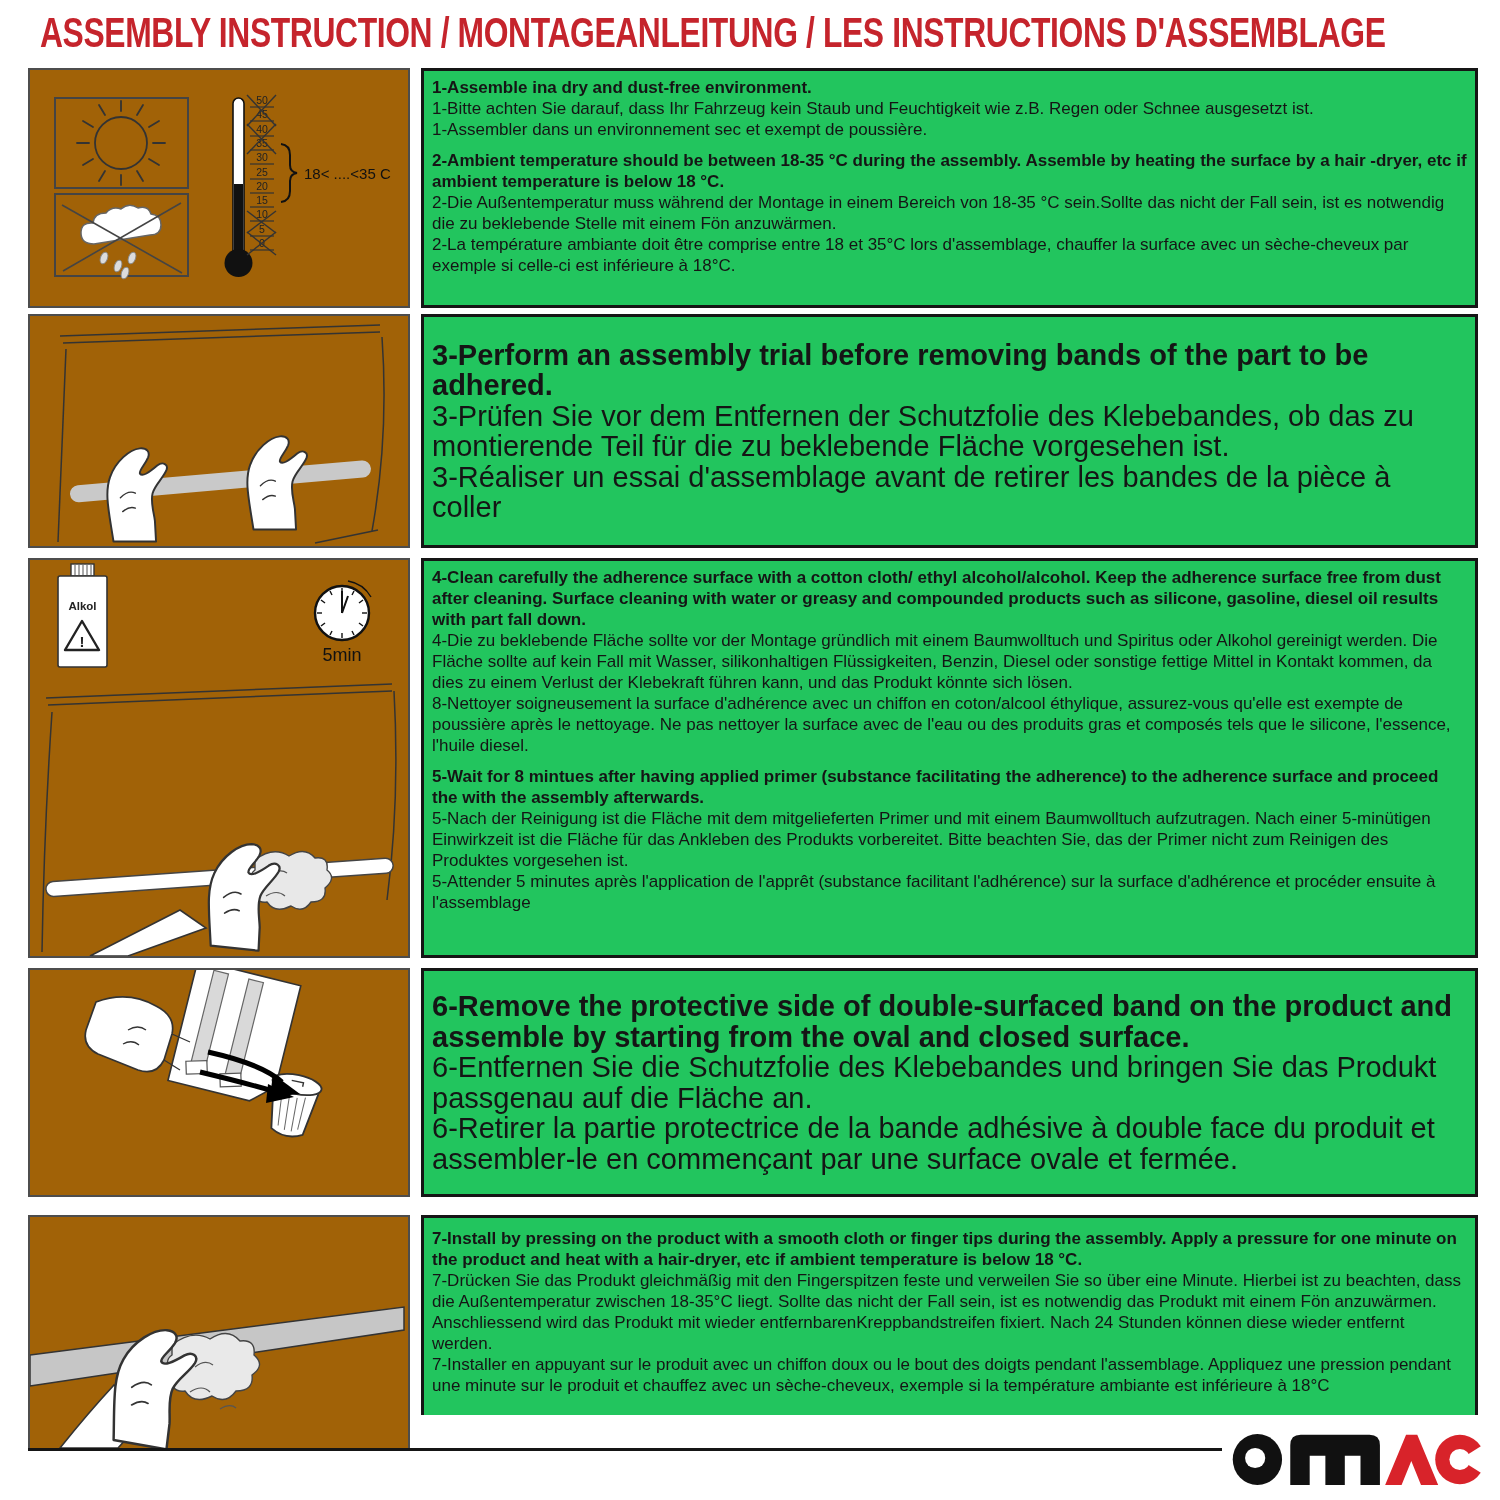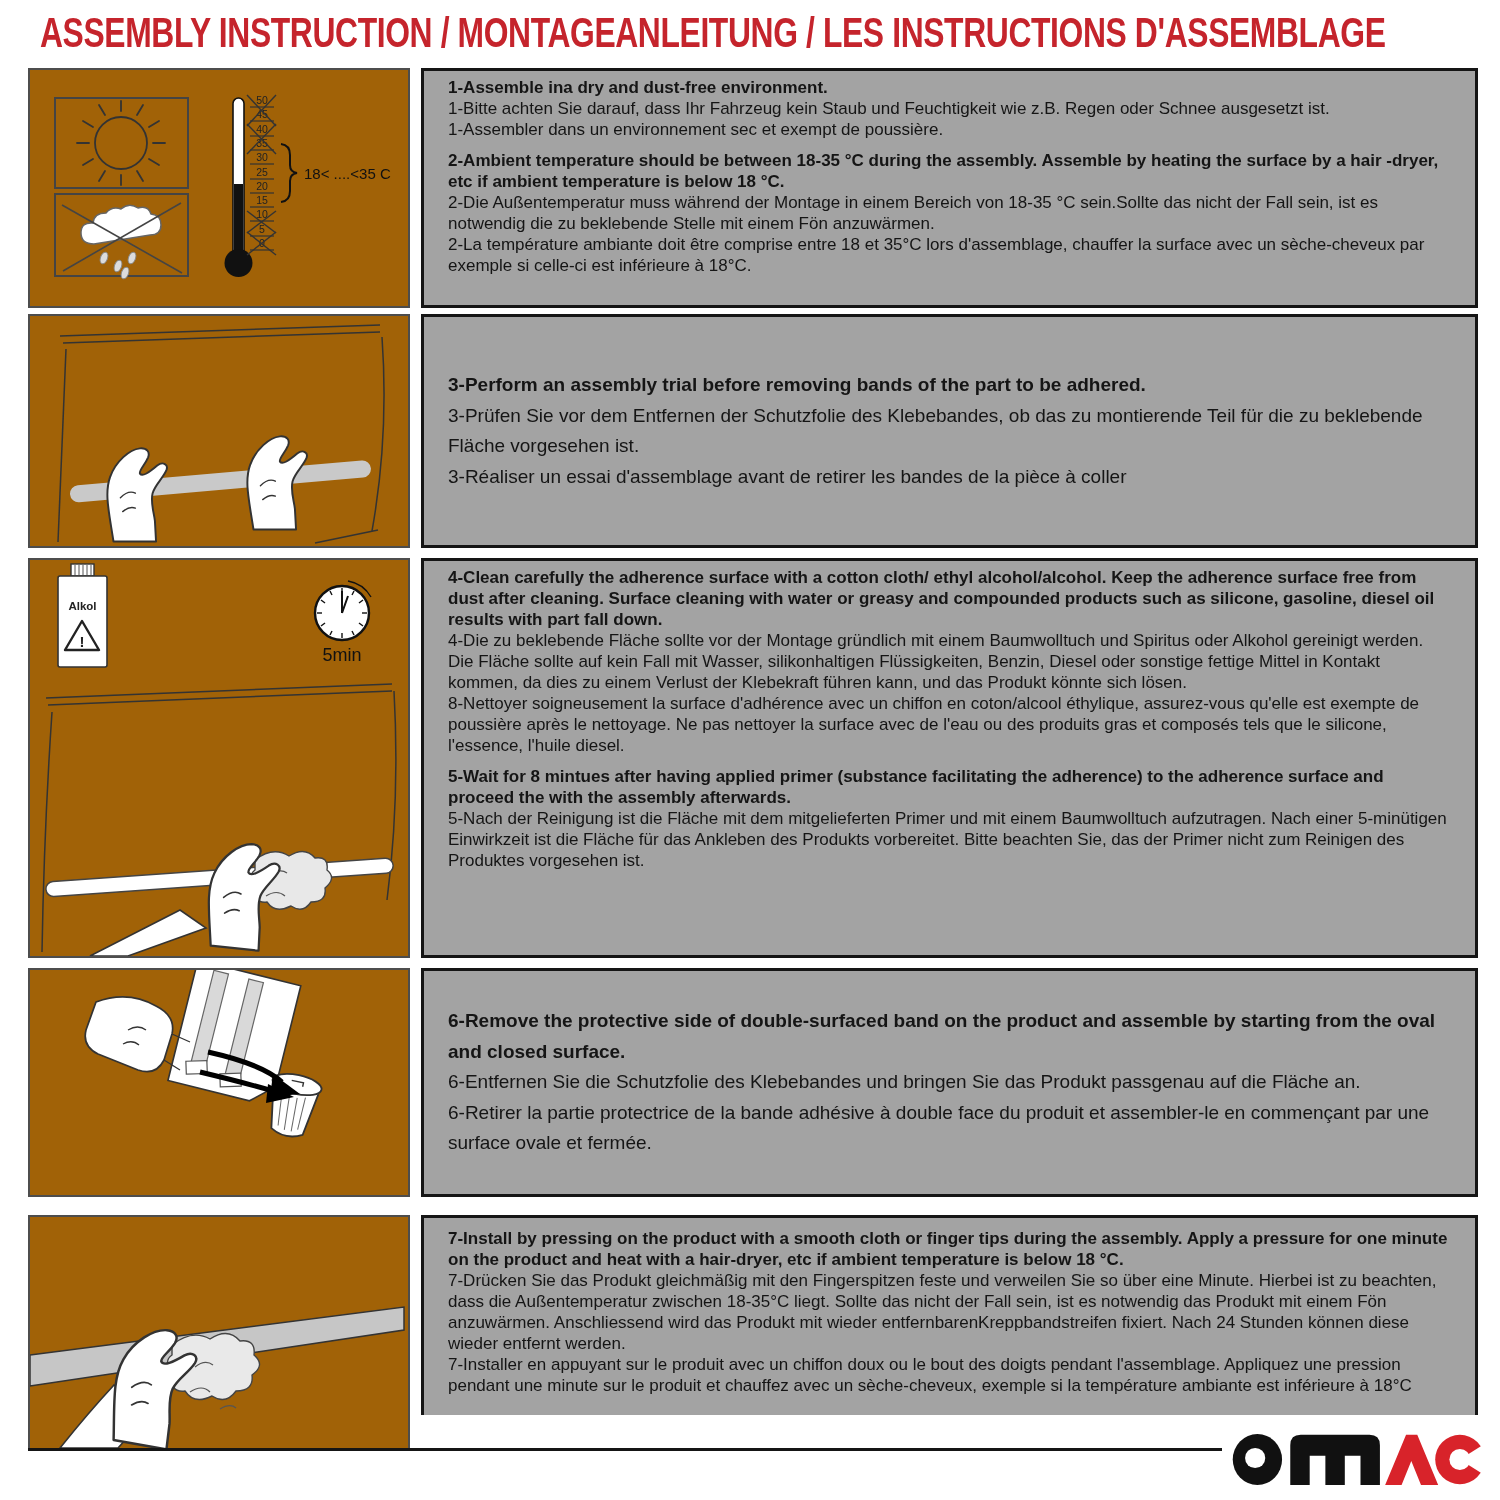--- a/index.html
+++ b/index.html
@@ -1,27 +1,27 @@
 <!DOCTYPE html>
 <html><head>
 <meta charset="utf-8">
 <style>
   html,body{margin:0;padding:0;background:#ffffff;}
   body{width:1500px;height:1500px;position:relative;font-family:"Liberation Sans",sans-serif;color:#151515;}
   svg{font-family:"Liberation Sans",sans-serif;}
   .title{position:absolute;left:40px;top:8px;margin:0;font-size:43px;font-weight:bold;letter-spacing:-0.5px;
          color:#C5242C;white-space:nowrap;transform:scaleX(0.74);transform-origin:0 50%;}
   .ill-box{position:absolute;left:28px;width:382px;border:2px solid #4d4d4d;background:#a16207;box-sizing:border-box;overflow:hidden;}
-  .txt-box{position:absolute;left:421px;width:1057px;border:3px solid #151515;background:#a3a3a3;box-sizing:border-box;
-           padding:6px 24px;overflow:hidden;}
+  .txt-box{position:absolute;left:421px;width:1057px;border:3px solid #151515;background:#22c55e;box-sizing:border-box;
+           padding:6px 8px;overflow:hidden;}
   .txt-box p{margin:0;font-size:17px;line-height:21px;}
   .txt-box p.b{font-weight:bold;}
   .txt-box p.sp{height:10px;line-height:10px;overflow:hidden;}
   .txt-box.big{display:flex;flex-direction:column;justify-content:center;}
-  .txt-box.big p{font-size:19px;line-height:30.5px;}
+  .txt-box.big p{font-size:29px;line-height:30.5px;}
   .footer-line{position:absolute;left:28px;top:1448px;width:1194px;height:3px;background:#151515;}
   .logo{position:absolute;left:1232px;top:1424px;width:254px;height:71px;}
 </style>
 </head>
 <body>
 
 <svg width="0" height="0" style="position:absolute">
   <defs>
     <g id="hand-shape">
       <path d="M10,90 C6,64 2,48 7,34 C12,20 24,10 33,9 C39,8.5 42,12 40,17 C37,24 32,28 33,31 C35,34 41,30 48,24 C53,20 58,23 56,28 C53,35 46,41 44,48 C42,56 45,64 46,72 L47,90 Z" fill="#ffffff" stroke="#333" stroke-width="1.7" stroke-linejoin="round"></path>
@@ -195,20 +195,21 @@
       <use href="#hand-shape" transform="translate(180,268) scale(1.3) rotate(6)"></use>
     </svg>
   </div>
   <div class="txt-box" style="top:558px;height:400px;">
     <p class="b">4-Clean carefully the adherence surface with a cotton cloth/ ethyl alcohol/alcohol. Keep the adherence surface free from dust after cleaning. Surface cleaning with water or greasy and compounded products such as silicone, gasoline, diesel oil results with part fall down.</p>
     <p>4-Die zu beklebende Fläche sollte vor der Montage gründlich mit einem Baumwolltuch und Spiritus oder Alkohol gereinigt werden. Die Fläche sollte auf kein Fall mit Wasser, silikonhaltigen Flüssigkeiten, Benzin, Diesel oder sonstige fettige Mittel in Kontakt kommen, da dies zu einem Verlust der Klebekraft führen kann, und das Produkt könnte sich lösen.</p>
     <p>8-Nettoyer soigneusement la surface d'adhérence avec un chiffon en coton/alcool éthylique, assurez-vous qu'elle est exempte de poussière après le nettoyage. Ne pas nettoyer la surface avec de l'eau ou des produits gras et composés tels que le silicone, l'essence, l'huile diesel.</p>
     <p class="sp"></p>
     <p class="b">5-Wait for 8 mintues after having applied primer (substance facilitating the adherence) to the adherence surface and proceed the with the assembly afterwards.</p>
     <p>5-Nach der Reinigung ist die Fläche mit dem mitgelieferten Primer und mit einem Baumwolltuch aufzutragen. Nach einer 5-minütigen Einwirkzeit ist die Fläche für das Ankleben des Produkts vorbereitet. Bitte beachten Sie, das der Primer nicht zum Reinigen des Produktes vorgesehen ist.</p>
+    <p>5-Attender 5 minutes après l'application de l'apprêt (substance facilitant l'adhérence) sur la surface d'adhérence et procéder ensuite à l'assemblage</p>
   </div>
 
   <div class="ill-box" style="top:968px;height:229px;">
     <svg viewBox="0 0 378 225" width="378" height="225">
       <g transform="rotate(14 200 60)">
         <path d="M152,0 H258 V104 L236,124 H152 Z" fill="#fff" stroke="#333" stroke-width="1.6"></path>
         <rect x="170" y="6" width="15" height="100" fill="#d9d9d9" stroke="#666" stroke-width="1.2"></rect>
         <rect x="206" y="6" width="15" height="100" fill="#d9d9d9" stroke="#666" stroke-width="1.2"></rect>
         <rect x="166" y="98" width="21" height="13" fill="#fff" stroke="#555" stroke-width="1.2" transform="rotate(-16 176 104)"></rect>
         <rect x="202" y="102" width="21" height="13" fill="#fff" stroke="#555" stroke-width="1.2" transform="rotate(-16 212 108)"></rect>

